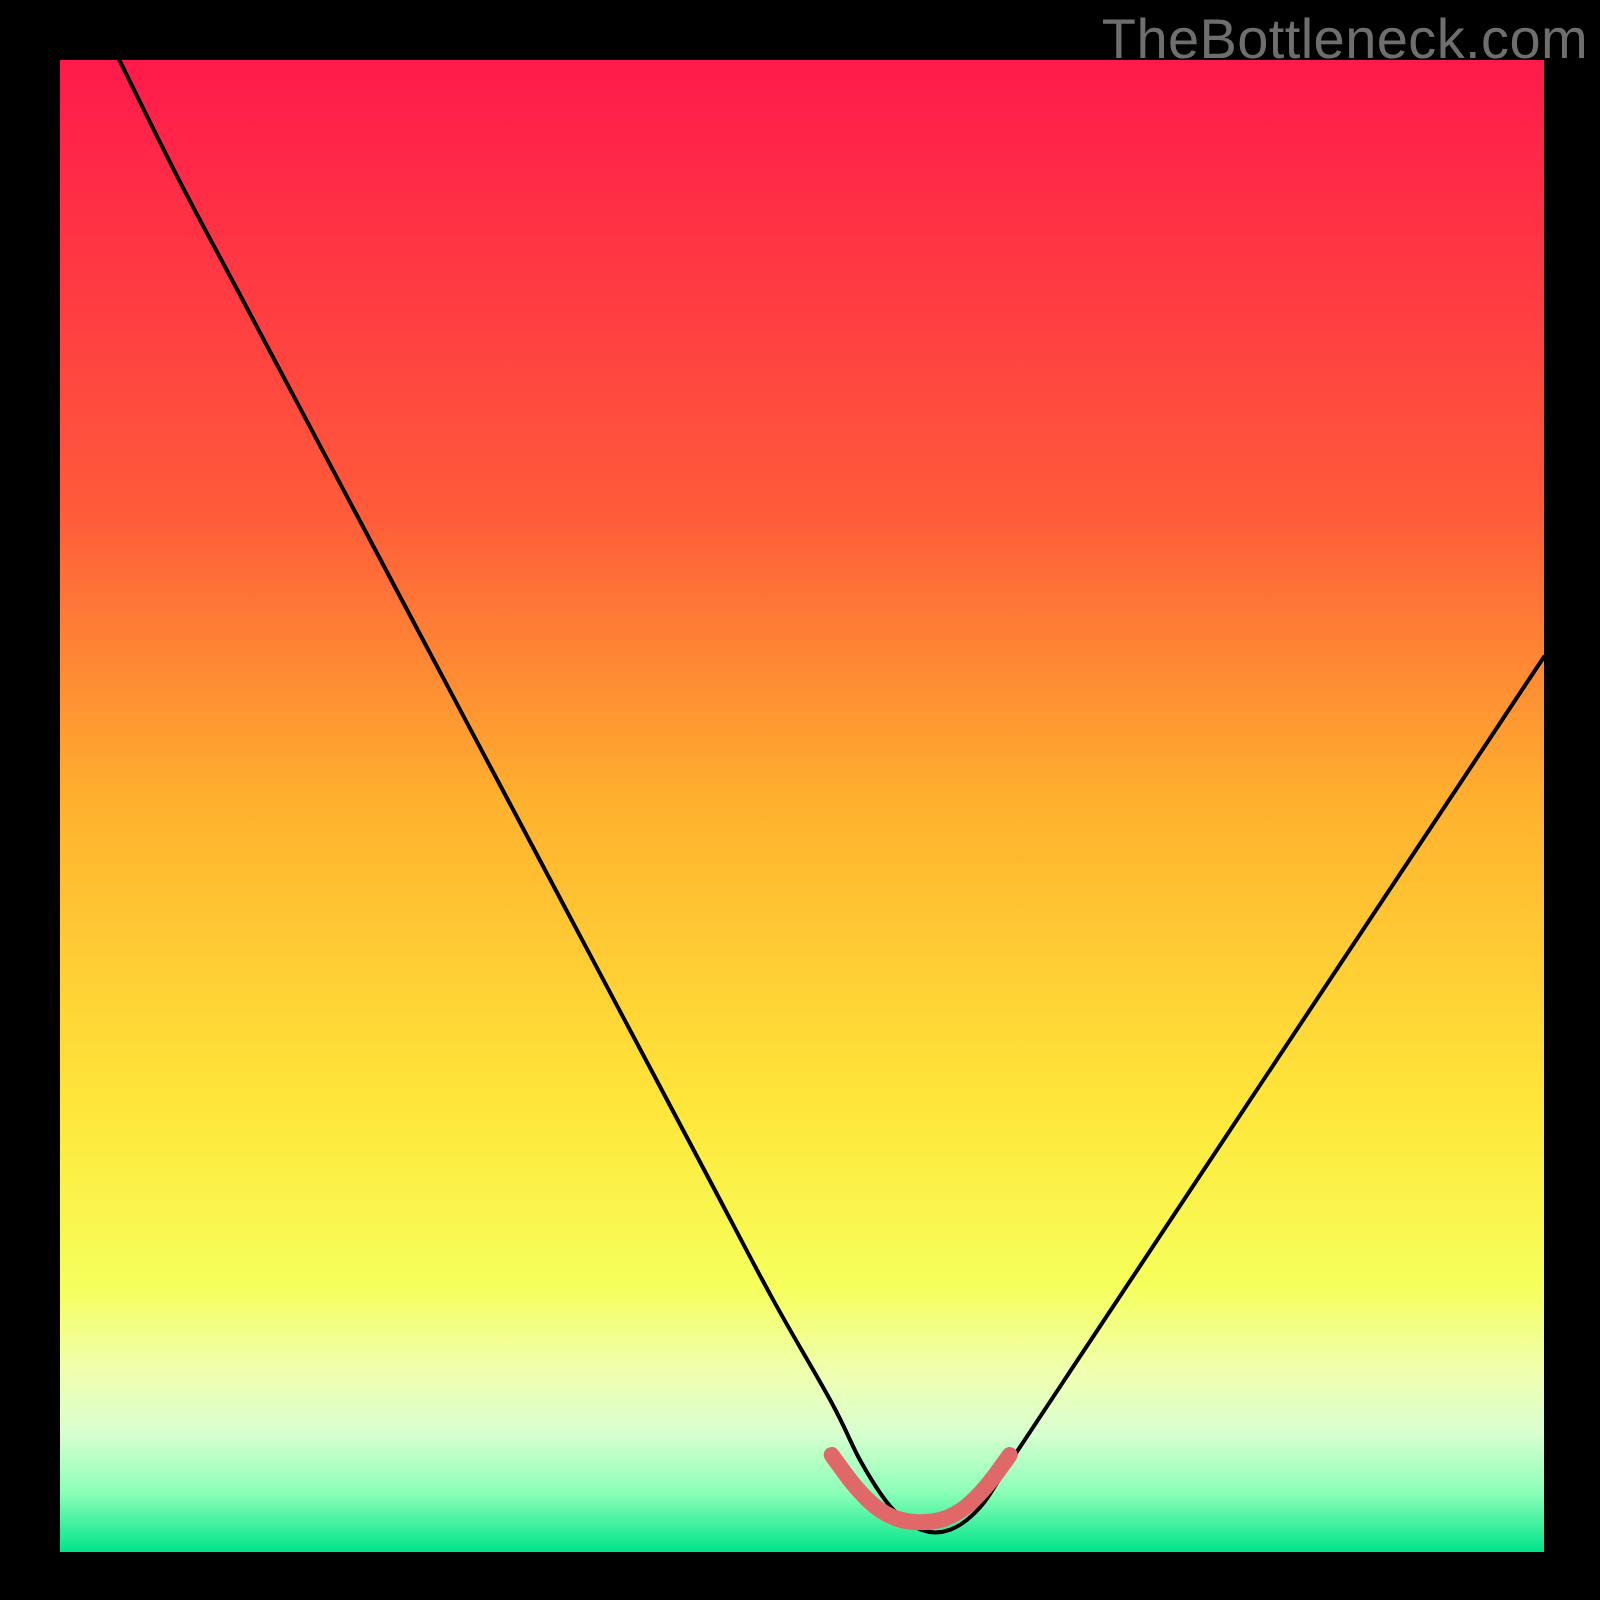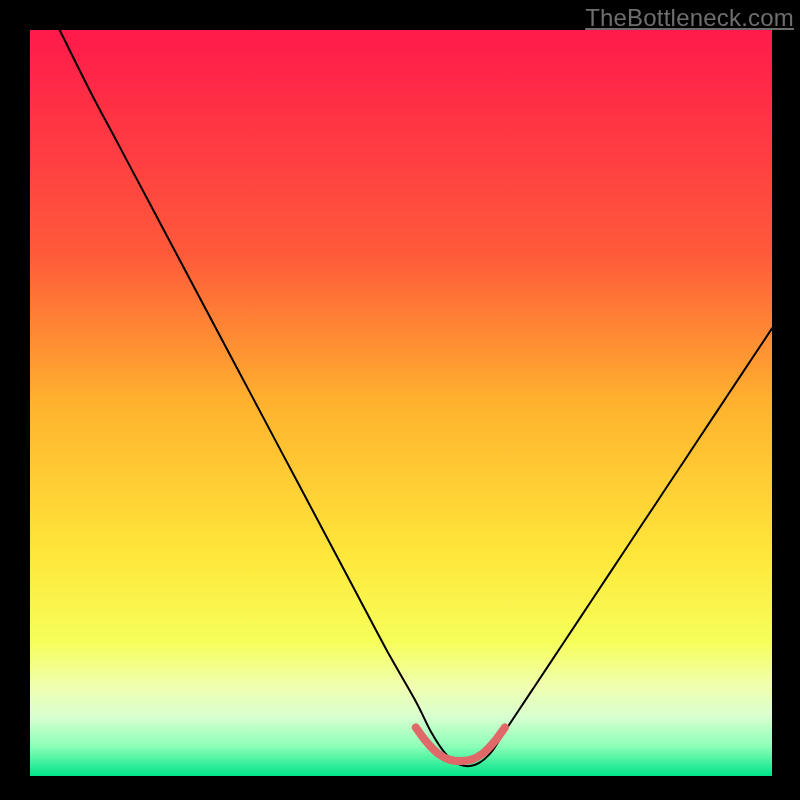--- a/index.html
+++ b/index.html
@@ -24,25 +24,24 @@
     left: 30px;
     top: 30px;
     width: 742px;
     height: 746px;
   }
   .watermark {
     position: absolute;
     top: 4px;
     right: 6px;
     color: #6e6e6e;
-    font-size: 24px;
+    font-size: 28px;
     font-weight: 500;
     letter-spacing: 0.2px;
     white-space: nowrap;
-    text-decoration: underline;
   }
   svg { display: block; }
 </style>
 </head>
 <body>
 
 <div class="chart-frame">
 
   <div class="gradient-area">
     <svg id="chart-svg" width="742" height="746" viewBox="0 0 742 746">

